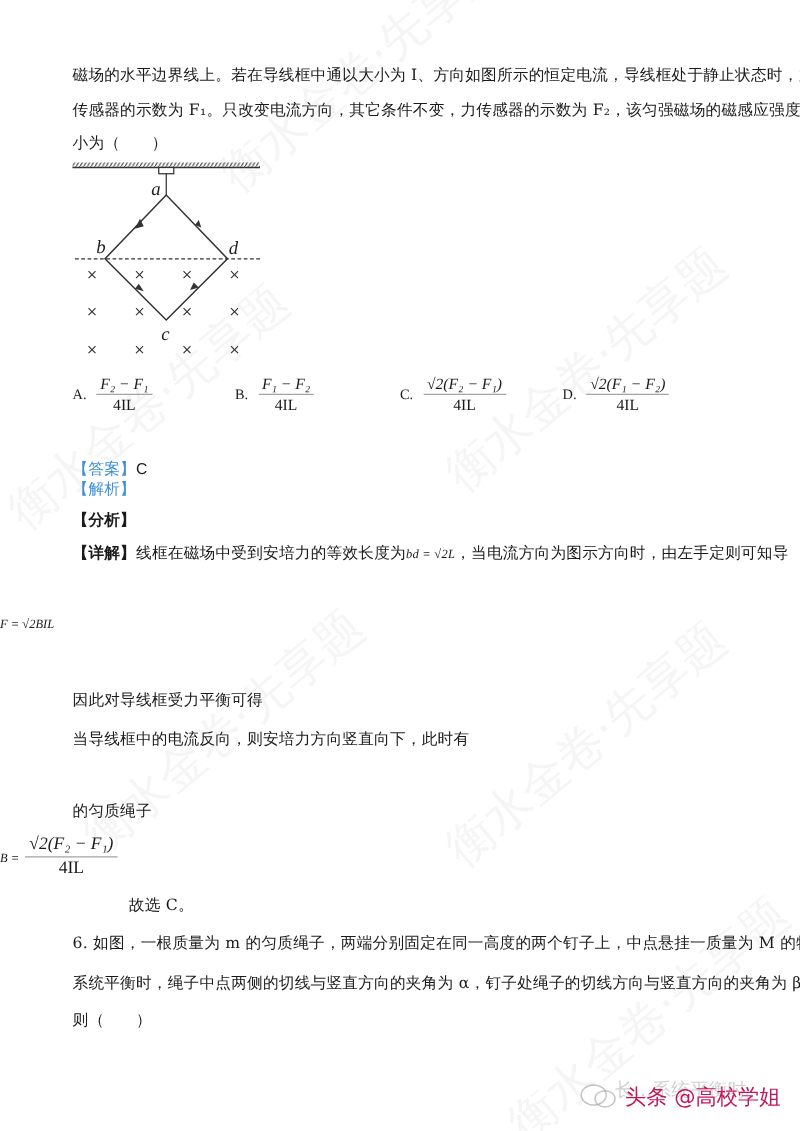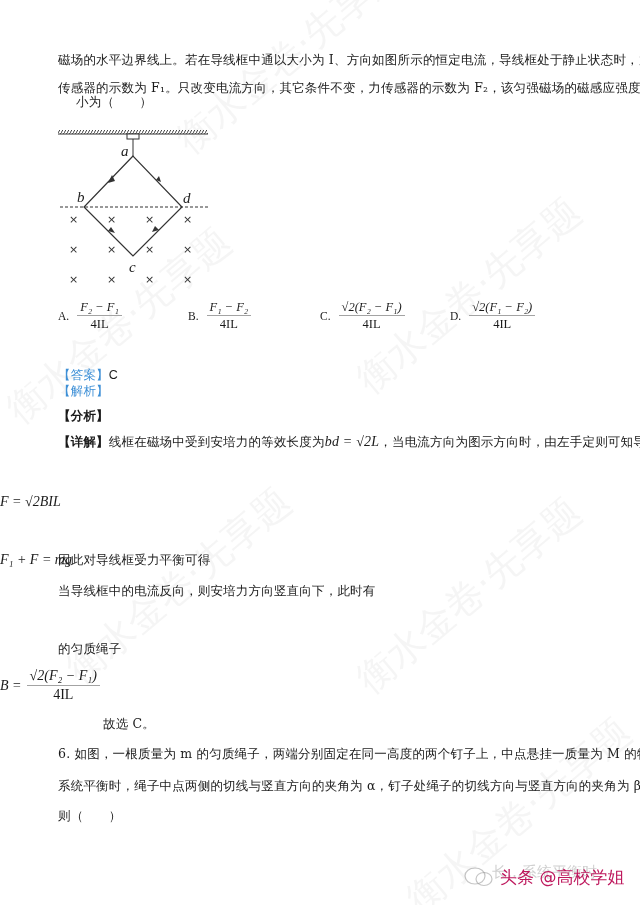--- a/index.html
+++ b/index.html
@@ -3,21 +3,21 @@
 <meta charset="utf-8">
 <style>
   html, body { margin: 0; padding: 0; }
   body {
     width: 640px; height: 905px; background: #ffffff; position: relative; overflow: hidden;
     font-family: "DejaVu Serif", "Liberation Serif", serif; color: #1a1a1a;
   }
   .page { position: absolute; left: 0; top: 0; width: 640px; height: 905px; }
   .line { position: absolute; left: 58px; font-size: 12.5px; white-space: nowrap; letter-spacing: 0.2px; }
   .it { font-style: italic; font-family: "Liberation Serif", serif; }
-  .math { font-family: "Liberation Serif", serif; font-size: 14px; }
+  .math { font-family: "Liberation Serif", serif; font-size: 10px; }
   .center { position: absolute; left: 0; width: 540px; text-align: left; }
   .blue { color: #3d8fd6; }
   .bold { font-weight: bold; }
   .sans { font-family: "Liberation Sans", sans-serif; }
 
   
   .frac { display: inline-flex; flex-direction: column; align-items: center; vertical-align: middle; font-family: "Liberation Serif", serif; font-size: 12.5px; line-height: 1.15; }
   .frac .num { padding: 0 3px 1px 3px; border-bottom: 1px solid #a3a3a3; font-style: italic; }
   .frac .den { padding-top: 1px; }
 
@@ -44,21 +44,21 @@
 
   <div class="watermark" style="left:150px; top:30px;">衡水金卷·先享题</div>
   <div class="watermark" style="left:40px; top:560px;">衡水金卷·先享题</div>
   <div class="watermark" style="left:330px; top:570px;">衡水金卷·先享题</div>
   <div class="watermark" style="left:330px; top:270px;">衡水金卷·先享题</div>
   <div class="watermark" style="left:380px; top:790px;">衡水金卷·先享题</div>
   <div class="watermark" style="left:-20px; top:300px;">衡水金卷·先享题</div>
 
   <div class="line" style="top:52px;">磁场的水平边界线上。若在导线框中通以大小为 I、方向如图所示的恒定电流，导线框处于静止状态时，力</div>
   <div class="line" style="top:80px;">传感器的示数为 F₁。只改变电流方向，其它条件不变，力传感器的示数为 F₂，该匀强磁场的磁感应强度大</div>
-  <div class="line" style="top:94px;margin-left:18px;">小为（　　）</div>
+  <div class="line" style="top:106px;">小为（　　）</div>
 
   <div class="diagram">
     <svg width="160" height="172" viewBox="0 0 160 172">
       <defs>
         <pattern id="hatch" width="3" height="5" patternUnits="userSpaceOnUse">
           <line x1="0" y1="5" x2="3" y2="0" stroke="#444" stroke-width="1"></line>
         </pattern>
       </defs>
 
       <rect x="3" y="2" width="150" height="4" fill="url(#hatch)"></rect>
@@ -133,21 +133,20 @@
   <div class="line blue" style="top:383px;">【解析】</div>
   <div class="line bold" style="top:408px;">【分析】</div>
 
   <div class="line" style="top:434px;">
     <span class="bold">【详解】</span><span>线框在磁场中受到安培力的等效长度为</span><span class="math it">bd = √2L</span><span>，当电流方向为图示方向时，由左手定则可知导</span>
   </div>
 
   <div class="center math it" style="top:494px;">F = √2BIL</div>
 
   <div class="line" style="top:552px;">因此对导线框受力平衡可得</div>
-  <div class="center math it" style="top:552px;">F₁ + F = mg</div>
 
   <div class="line" style="top:583px;">当导线框中的电流反向，则安培力方向竖直向下，此时有</div>
 
   <div class="line" style="top:641px;">的匀质绳子</div>
 
   <div class="center" style="top:668px;">
     <span class="math it">B =</span>
     <span class="frac" style="font-size:14px;">
       <span class="num">√2(F₂ − F₁)</span>
       <span class="den">4IL</span>

